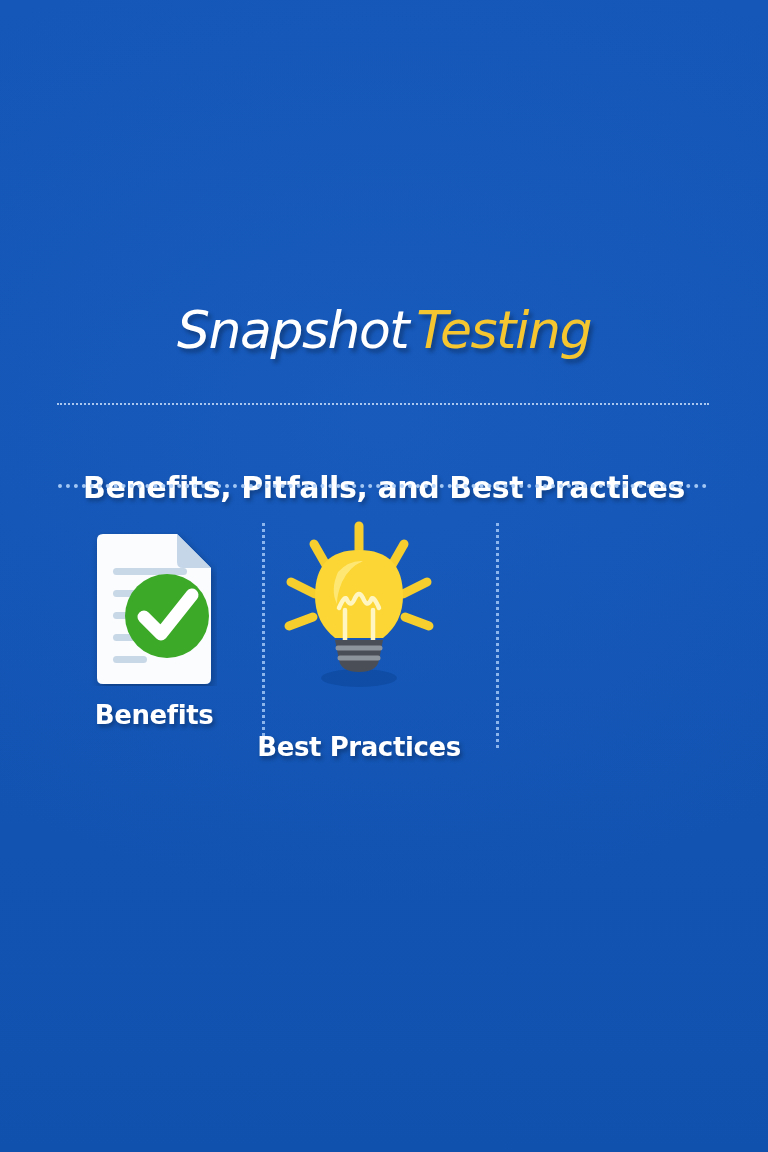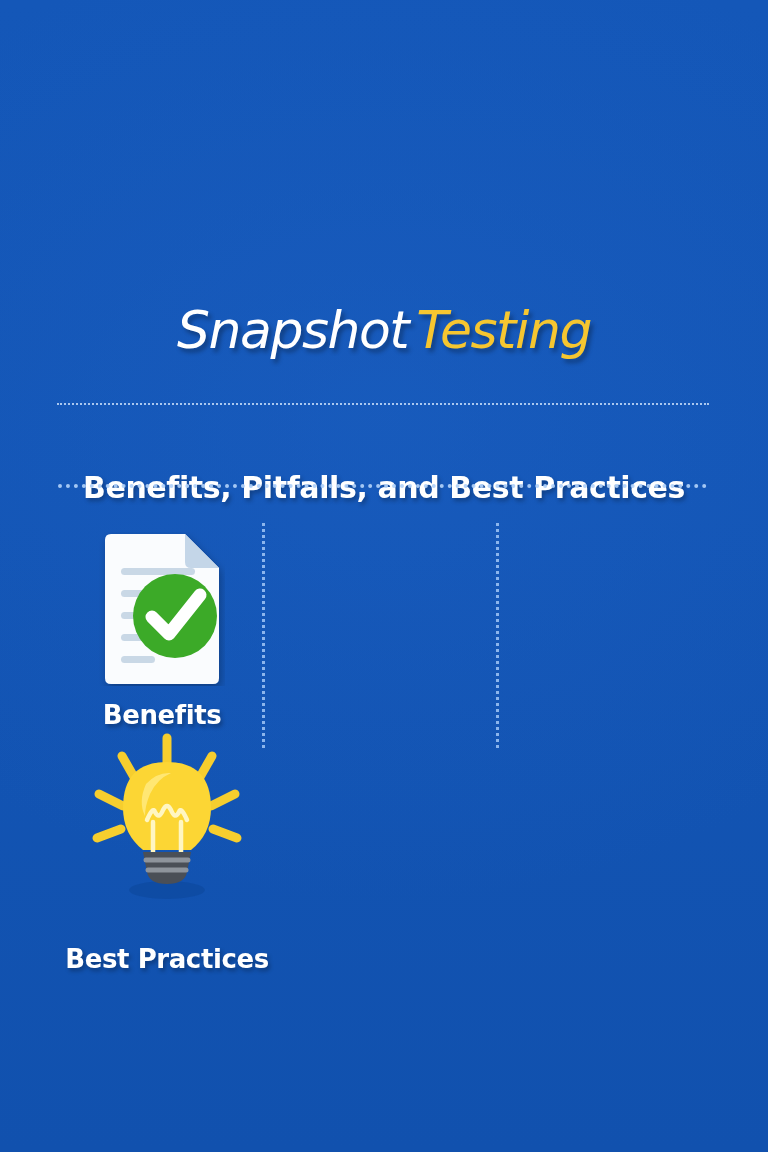--- a/index.html
+++ b/index.html
@@ -84,27 +84,27 @@
     font-weight: 700;
     letter-spacing: -0.4px;
     color: #FFFFFF;
     line-height: 46px;
     text-shadow: 2px 3px 4px rgba(0,0,0,0.28);
   }
 
   
   .cards {
     position: absolute;
-    left: 62px;
+    left: 54px;
     top: 520px;
     width: 644px;
     height: 240px;
     display: flex;
-    flex-direction: column;
-    align-items: flex-start;
+    flex-direction: row;
+    align-items: center;
   }
   .card {
     position: relative;
     height: 240px;
     display: flex;
     flex-direction: column;
     align-items: center;
   }
   .card-a { width: 200px; }
   .card-b { width: 234px; }

